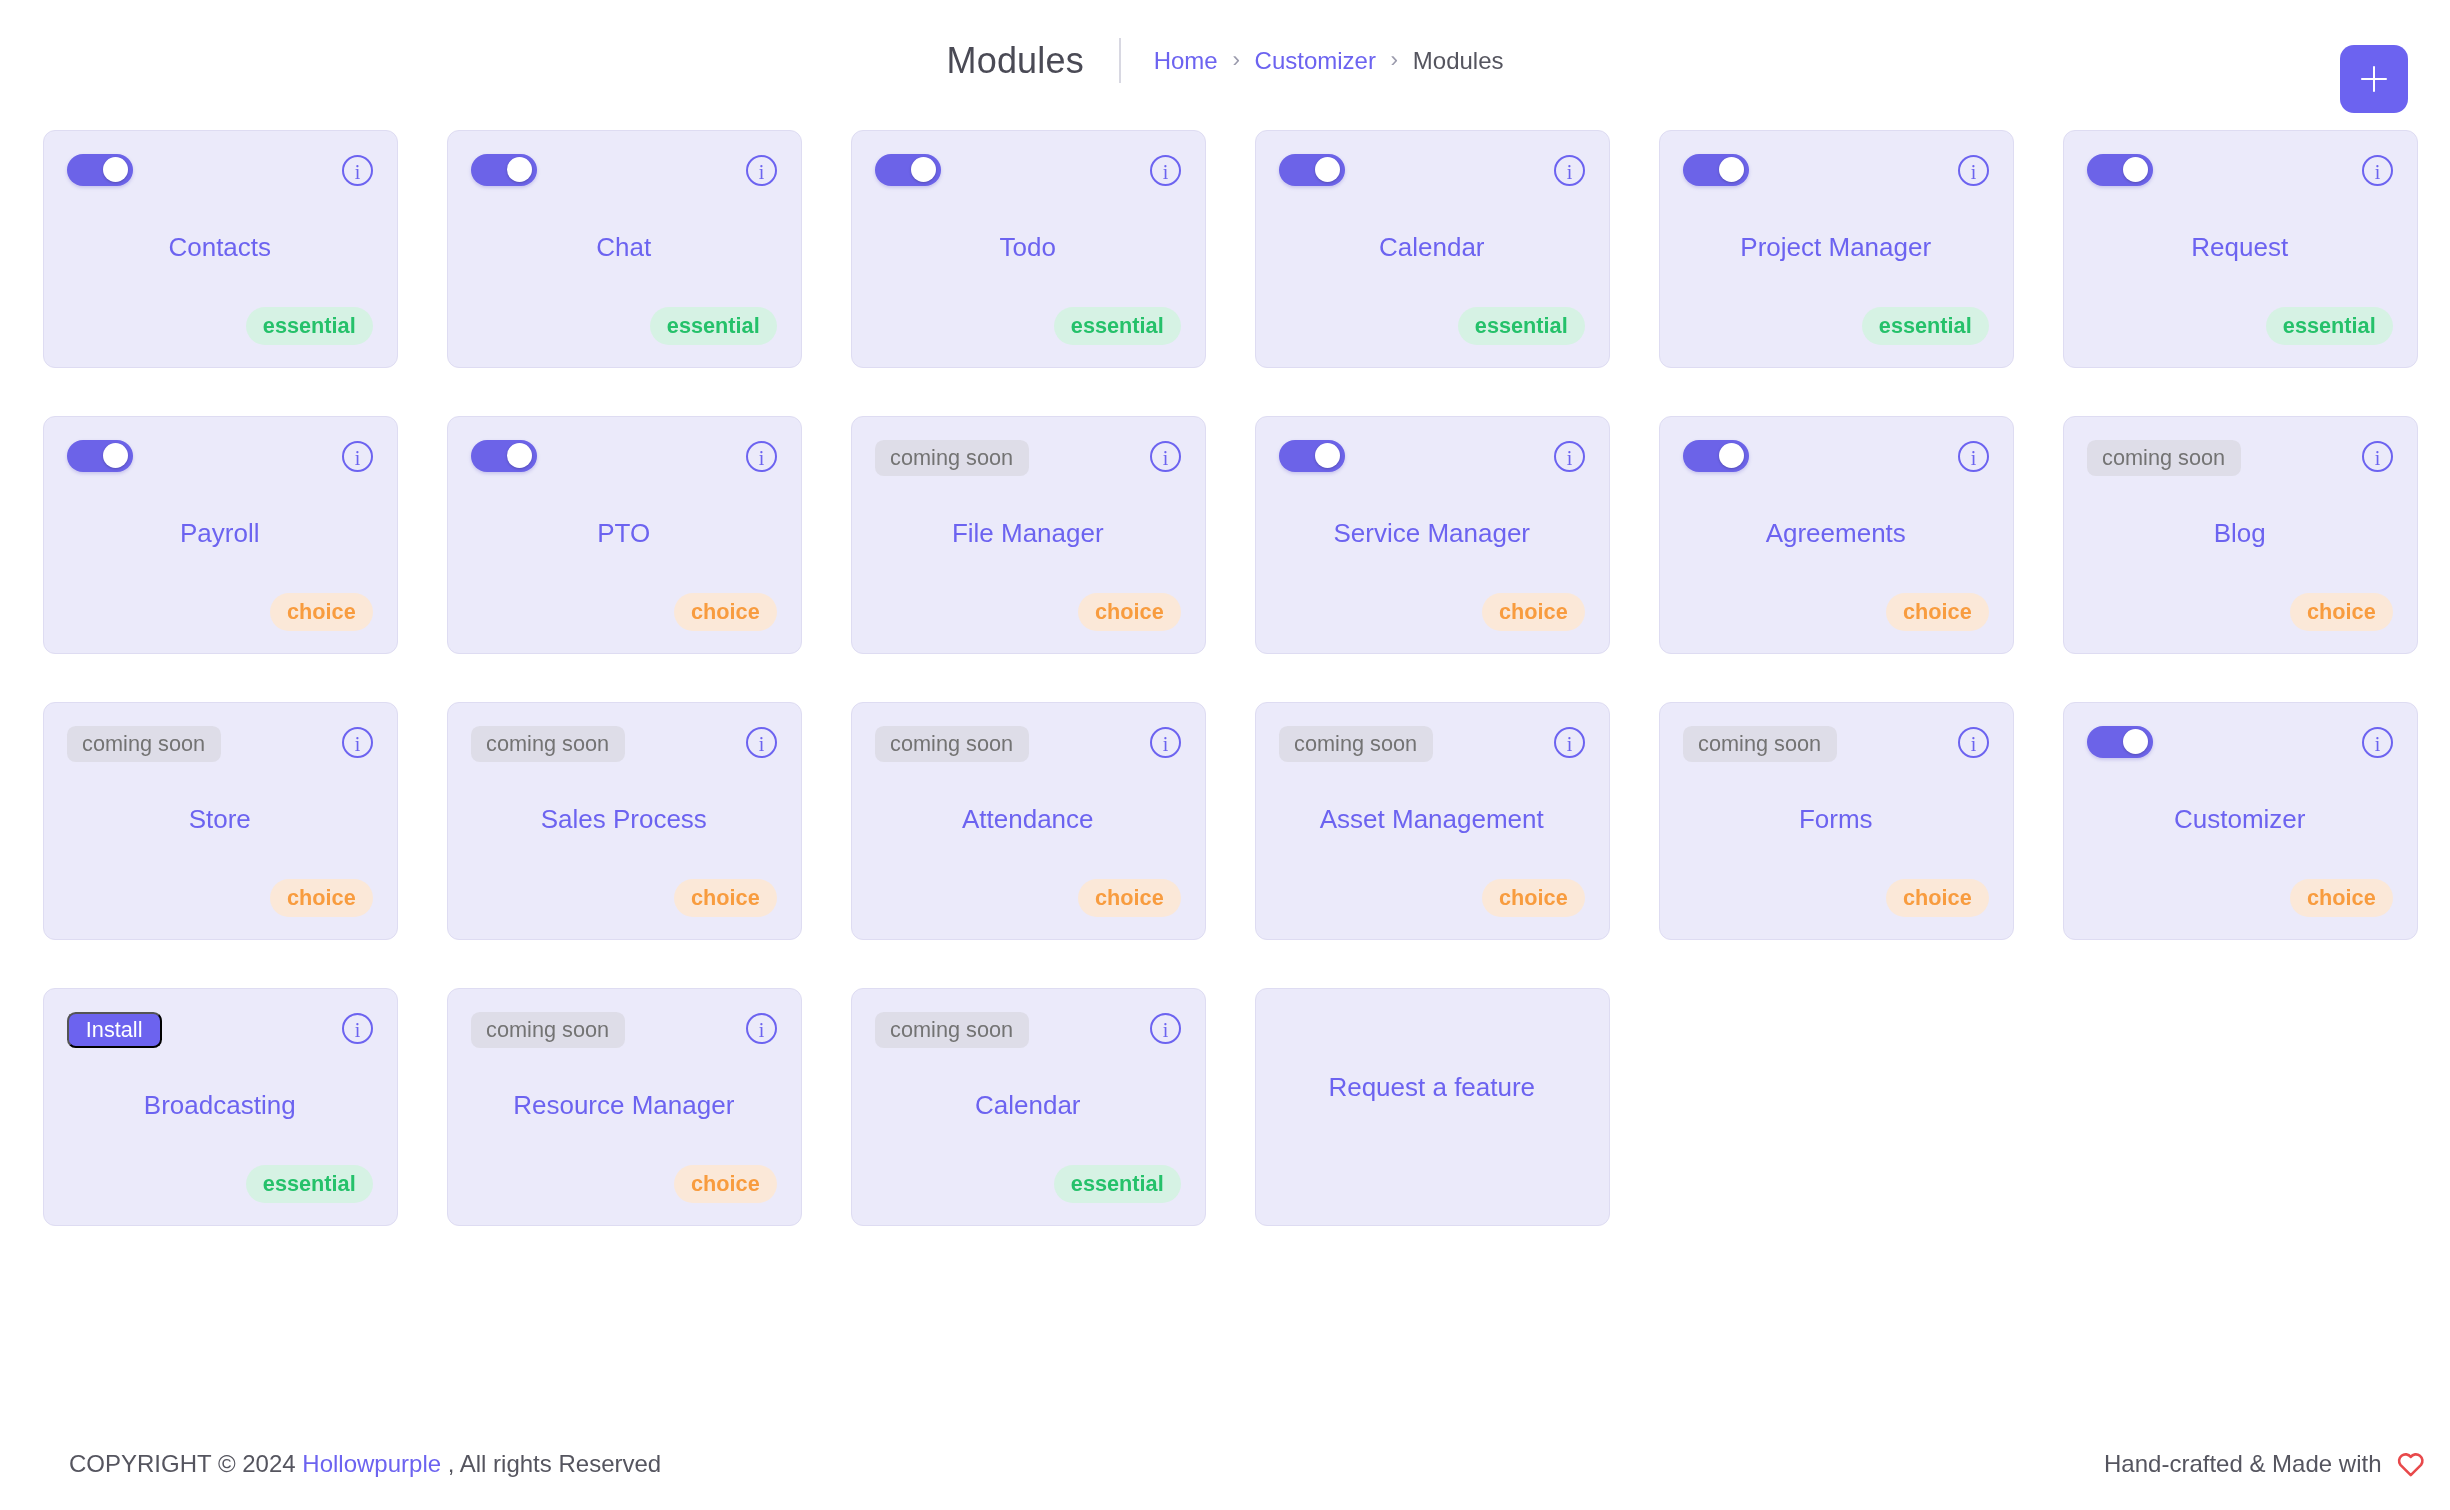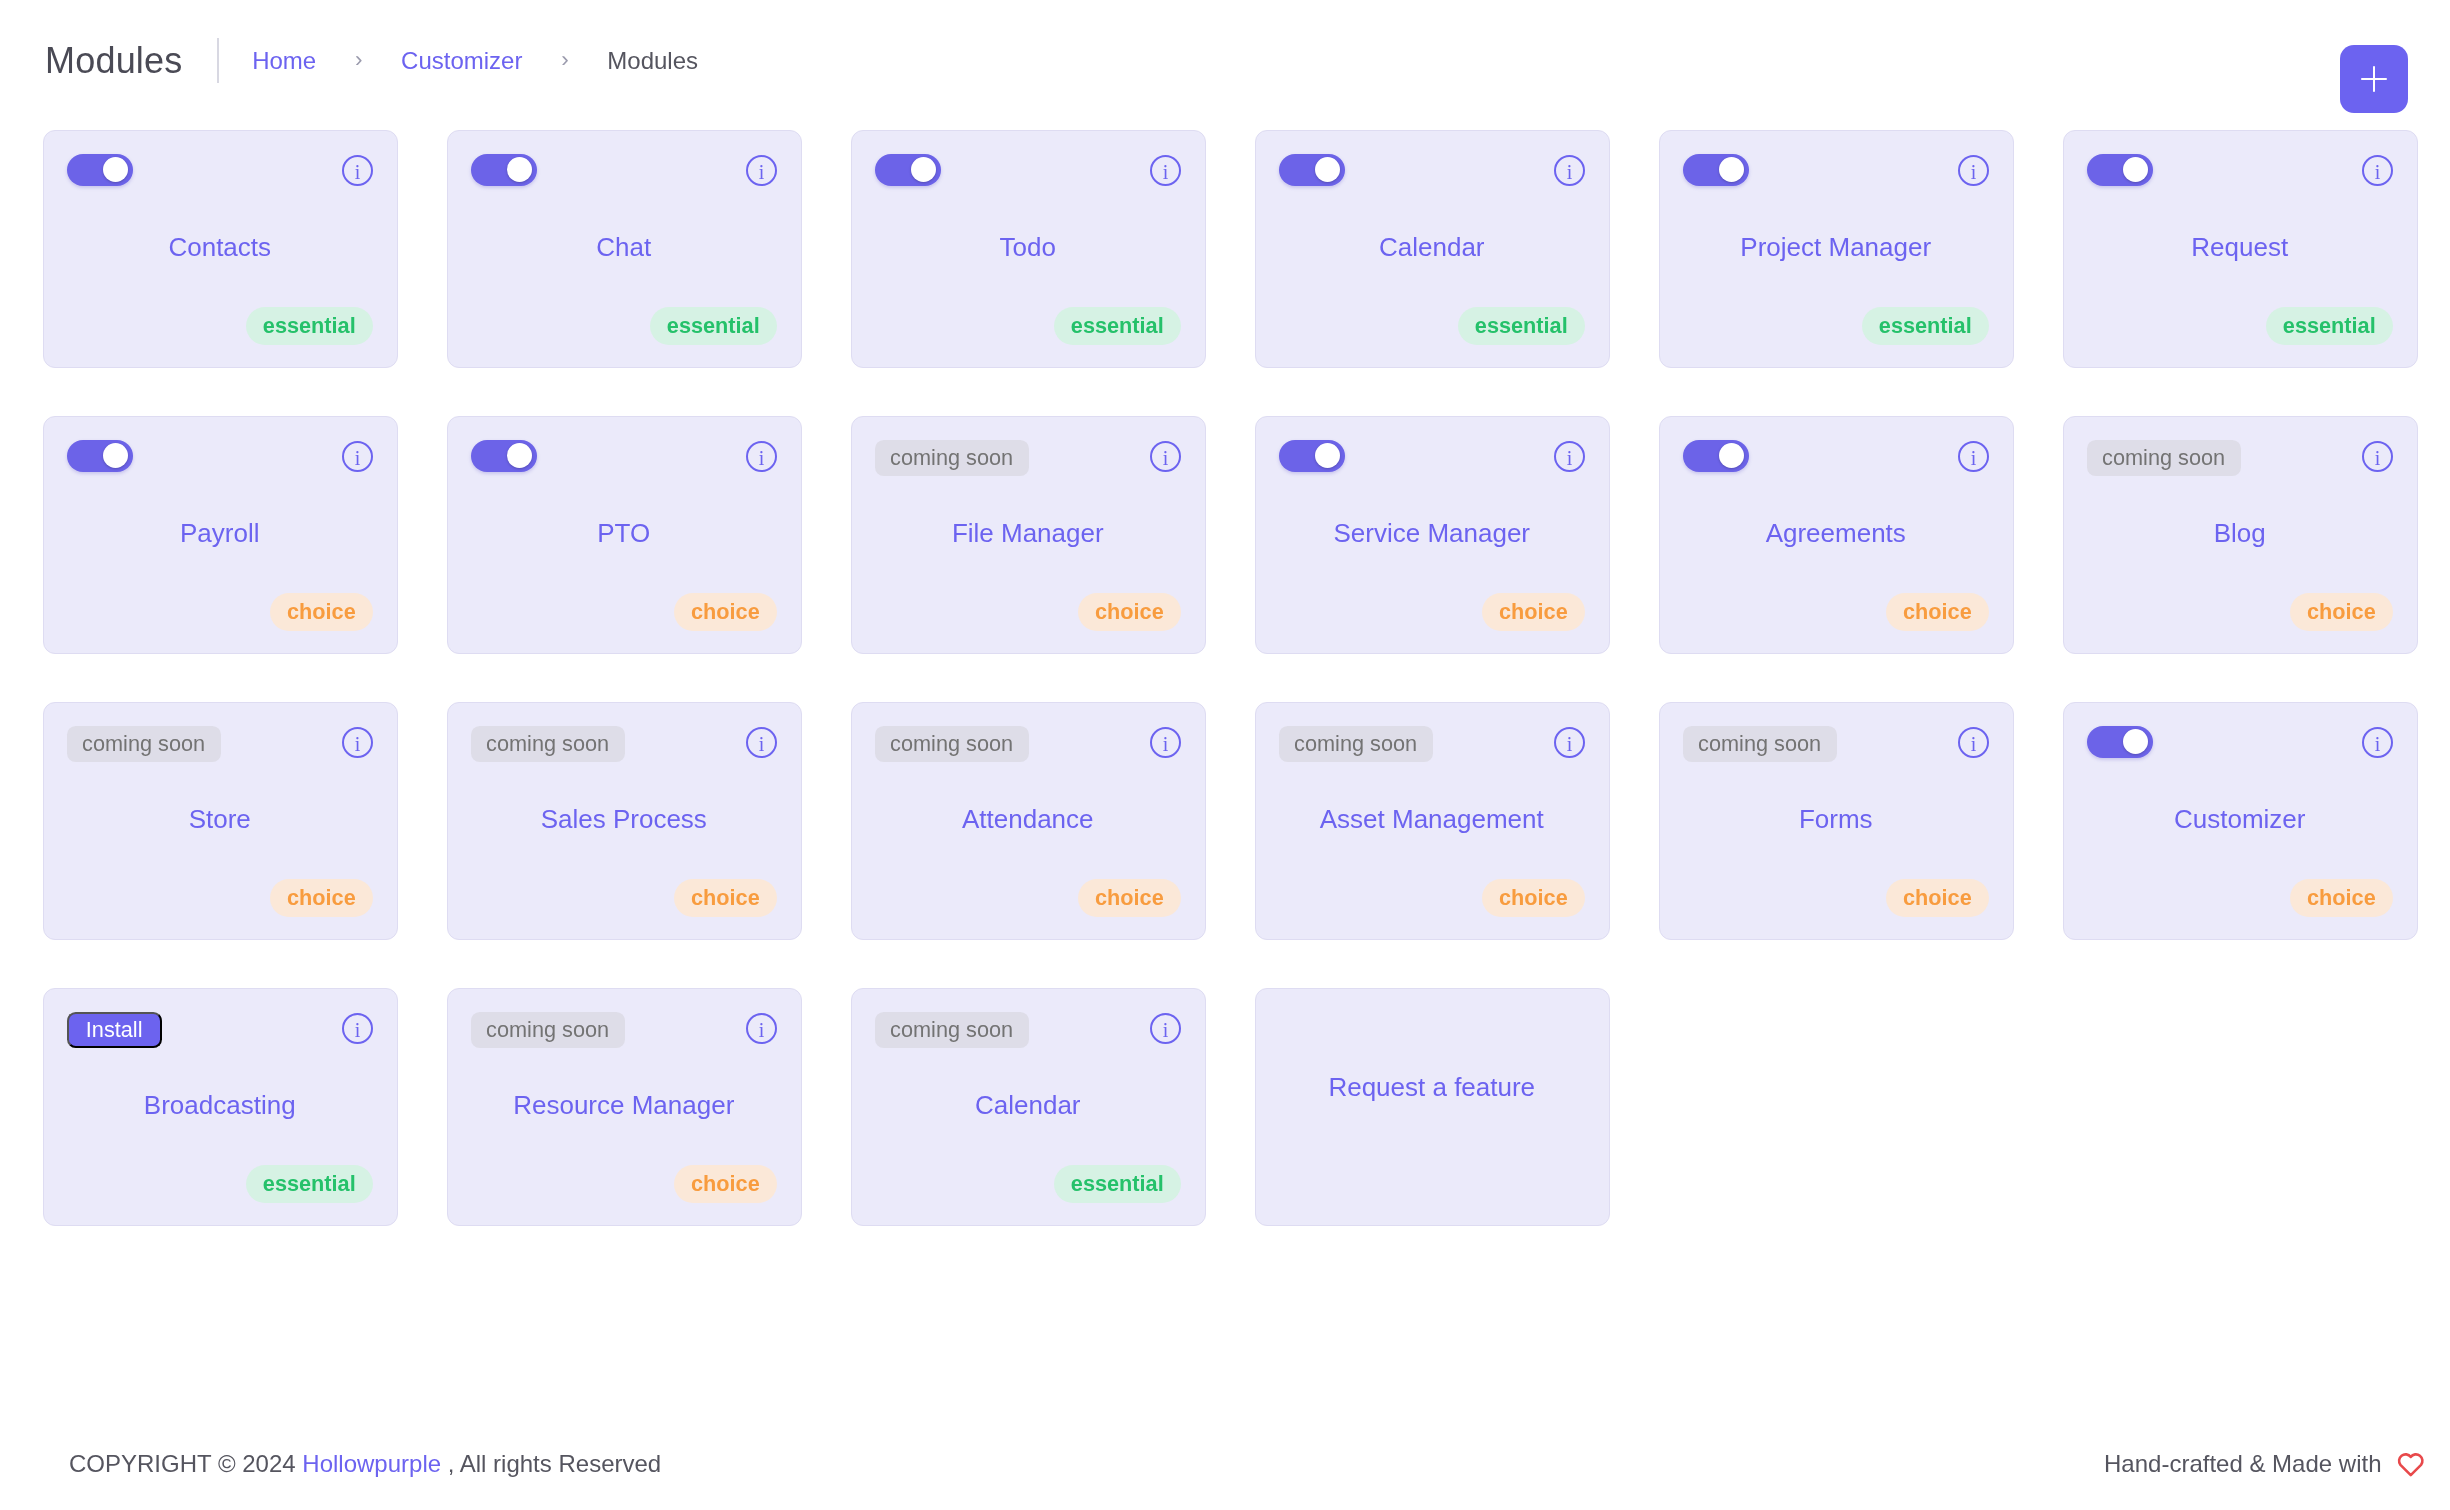--- a/index.html
+++ b/index.html
@@ -22,20 +22,21 @@
   
   .header {
     position: absolute;
     top: 0;
     left: 0;
     width: 2450px;
     height: 121px;
     display: flex;
     align-items: center;
     padding: 12px 45px;
+    justify-content: center;
   }
 
   .page-title {
     font-size: 36px;
     font-weight: 400;
     color: #4a4a55;
     letter-spacing: 0.2px;
     white-space: nowrap;
   }
 
@@ -45,21 +46,20 @@
     background: #d8d8e2;
     margin: 0 33px 0 35px;
     flex: none;
   }
 
   .breadcrumb {
     display: flex;
     align-items: center;
     font-size: 24px;
     white-space: nowrap;
-    gap: 24px;
   }
 
   .crumb-link {
     color: #6c63f0;
     text-decoration: none;
     cursor: pointer;
   }
 
   .crumb-current {
     color: #55555f;

